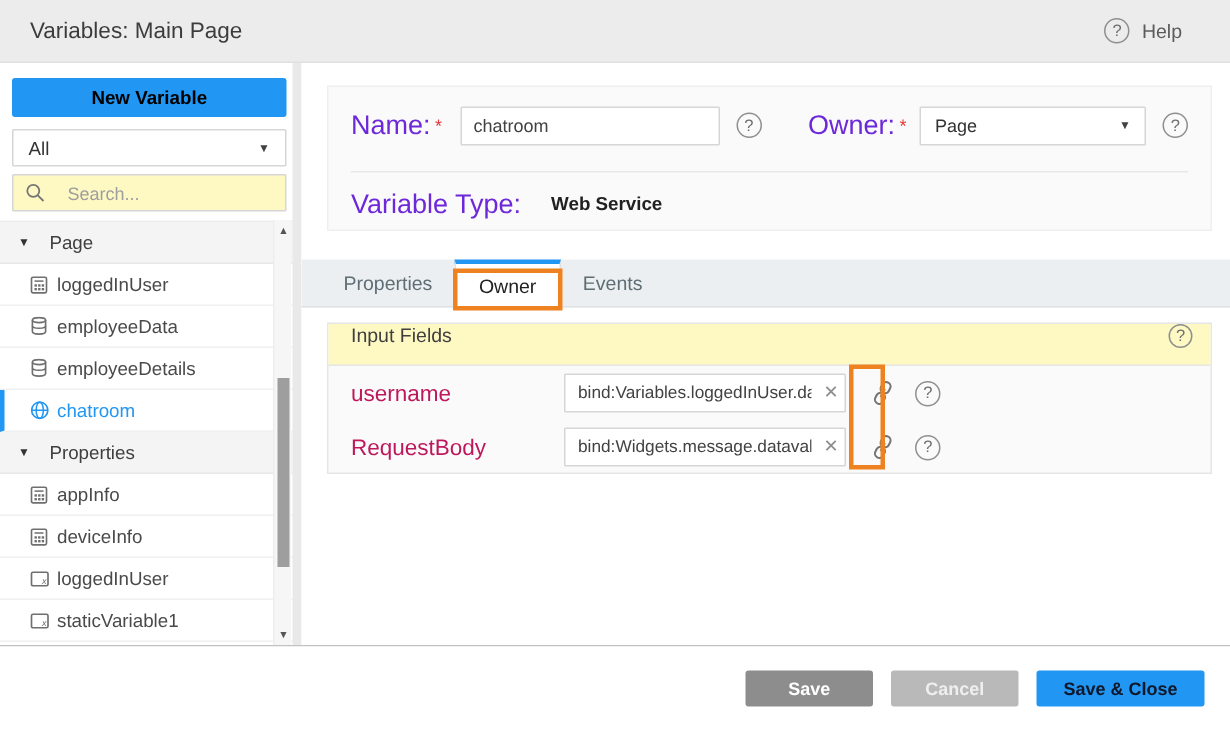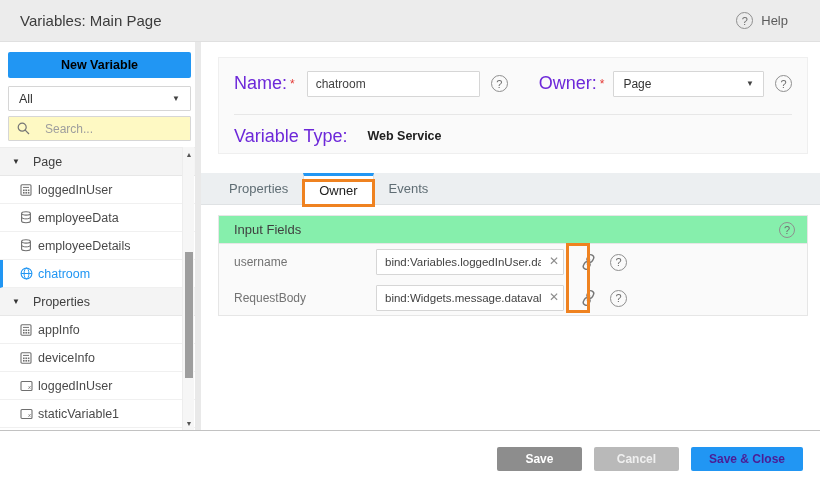--- a/index.html
+++ b/index.html
@@ -130,28 +130,28 @@
     position:absolute; left:-2px; right:-2px; top:3px; bottom:-3px;
     border:3px solid #ef8220; pointer-events:none; z-index:5;
   }
 
   
   .if-panel {
     position:absolute; left:17px; top:173px; width:590px; height:101px;
     background:#fafafa; border:1px solid #e6e6e6;
   }
   .if-header {
-    height:28px; background:#86efac; border-bottom:1px solid #e6e6e6;
-    display:flex; align-items:center; justify-content:space-between; padding:0 12px 0 15px;
+    height:28px; background:#fef9c3; border-bottom:1px solid #e6e6e6;
+    display:flex; justify-content:space-between; padding:0 12px 0 15px;
   }
   .if-title { font-size:13px; color:#3f3f3f; }
   .if-row { position:absolute; left:15px; height:26px; display:flex; align-items:center; }
   .if-row.r1 { top:33px; }
   .if-row.r2 { top:69px; }
-  .if-label { width:142px; font-size:12px; color:#737373; }
+  .if-label { width:142px; font-size:15px; color:#be185d; }
   .bind-wrap { position:relative; width:188px; }
   .bind-input {
     width:188px; height:26px; background:#fff; border:1px solid #d6d6d6; border-radius:1px;
     font-size:11.5px; color:#424242; padding:0 22px 0 8px;
     font-family:"Liberation Sans", sans-serif; outline:none;
     text-overflow:clip; white-space:nowrap; overflow:hidden;
   }
   .clear-x {
     position:absolute; right:5px; top:5px; font-size:12px; color:#8d8d8d; cursor:pointer; line-height:1.3;
   }
@@ -165,21 +165,21 @@
   
   .footer-divider { position:absolute; left:0; top:430px; width:820px; height:1px; background:#c2c2c2; }
   .footer { position:absolute; left:0; top:431px; width:820px; height:58px; background:#fff; }
   .footer-buttons { position:absolute; right:17px; top:16px; display:flex; gap:12px; }
   .btn {
     height:24px; border:none; border-radius:2px; font-size:12px; font-weight:bold;
     cursor:pointer; padding:0 18px; font-family:"Liberation Sans", sans-serif;
   }
   .btn-cancel { background:#b9b9b9; color:#efefef; min-width:85px; }
   .btn-save { background:#8d8d8d; color:#ffffff; min-width:85px; }
-  .btn-save-close { background:#2196f3; color:#4c1d95; min-width:89px; }
+  .btn-save-close { background:#2196f3; color:#0f172a; min-width:89px; }
 
   svg { display:block; }
 </style>
 </head>
 <body>
 
 <div class="header">
   <div class="header-title">Variables: Main Page</div>
   <div class="help-wrap">
     <span class="help-circle">?</span>

